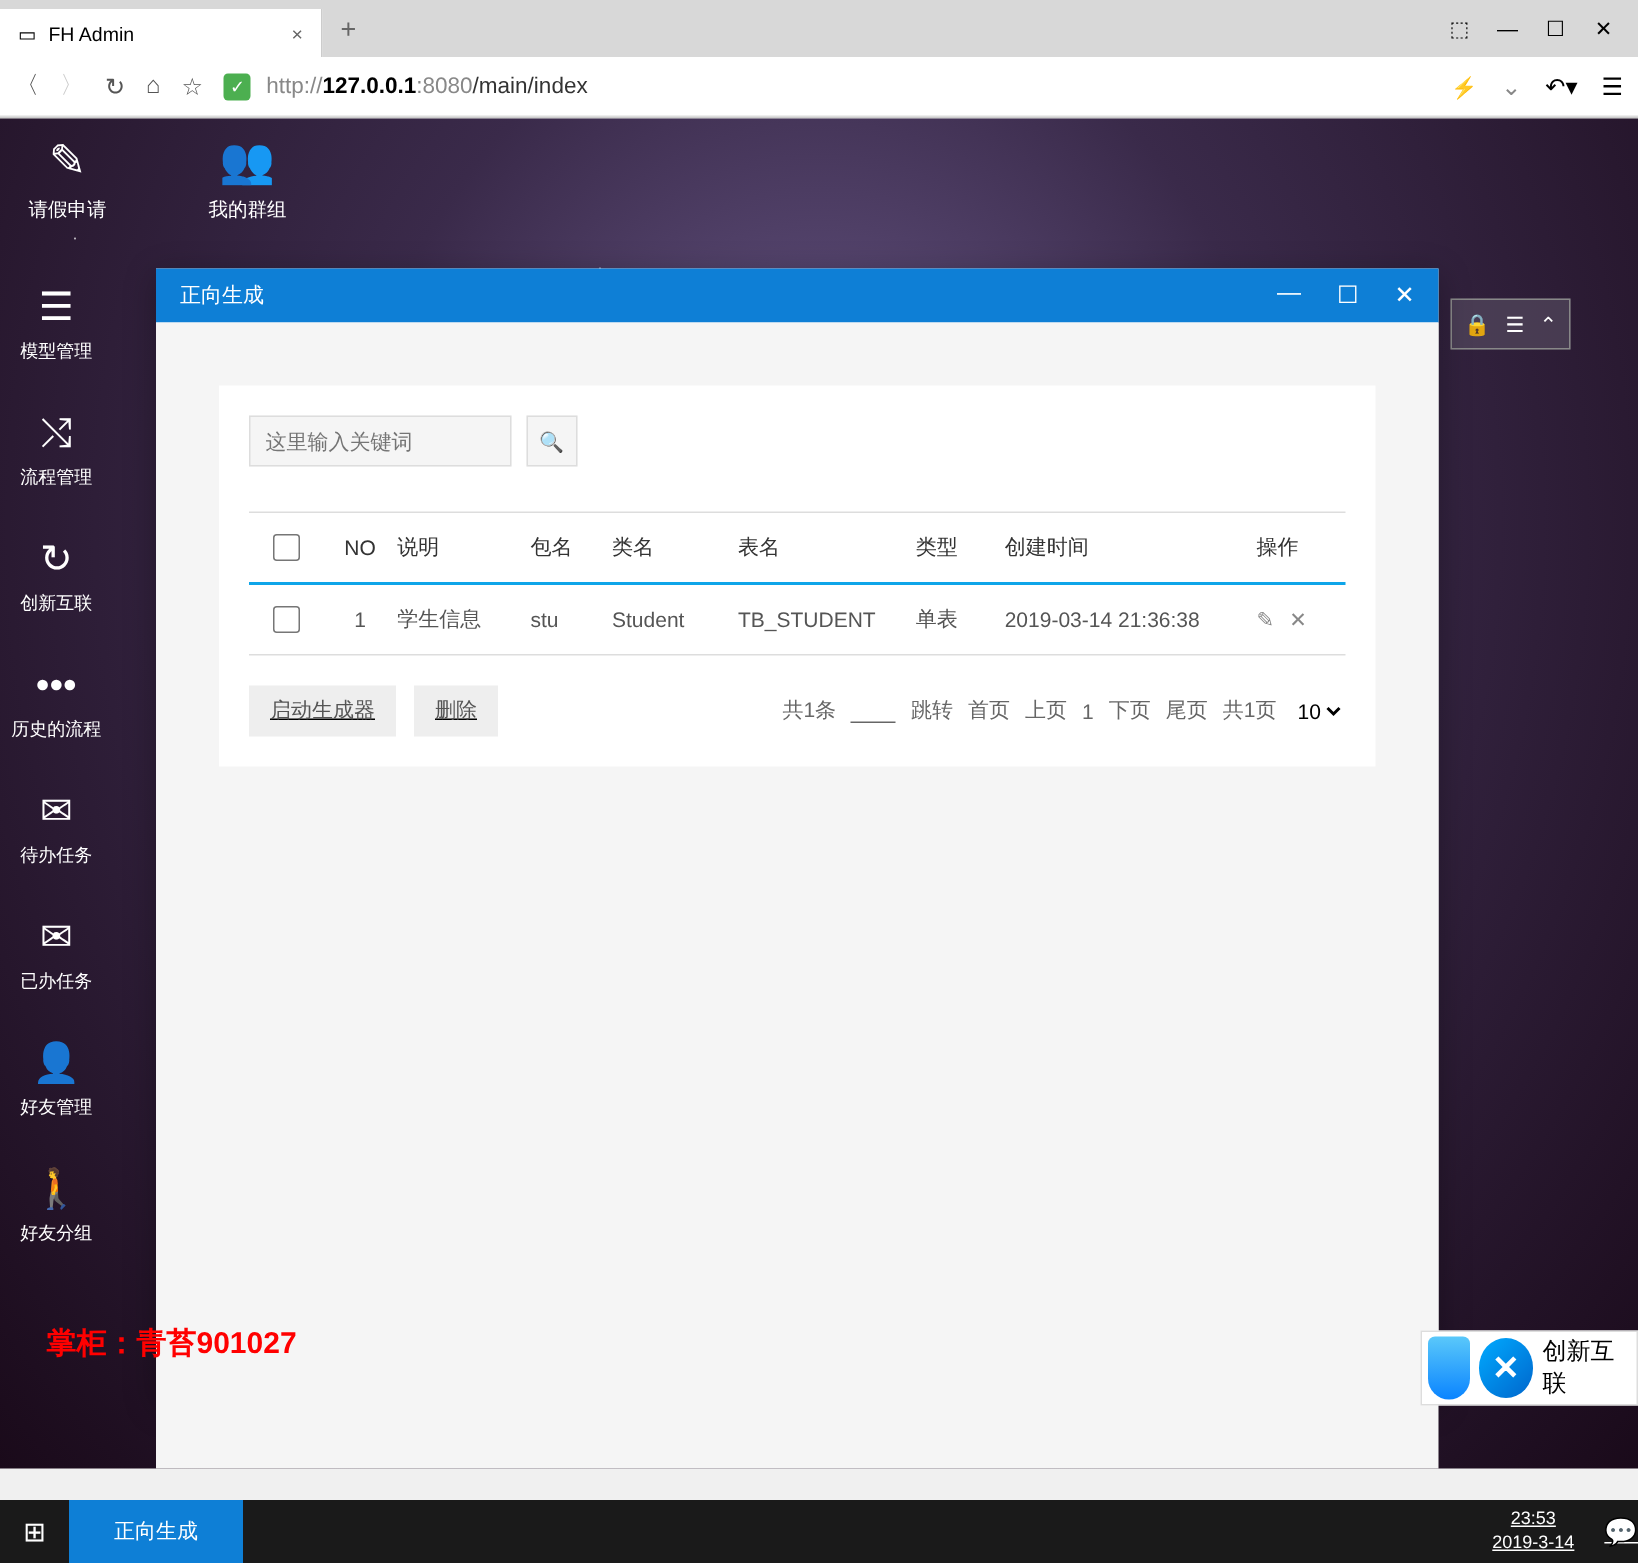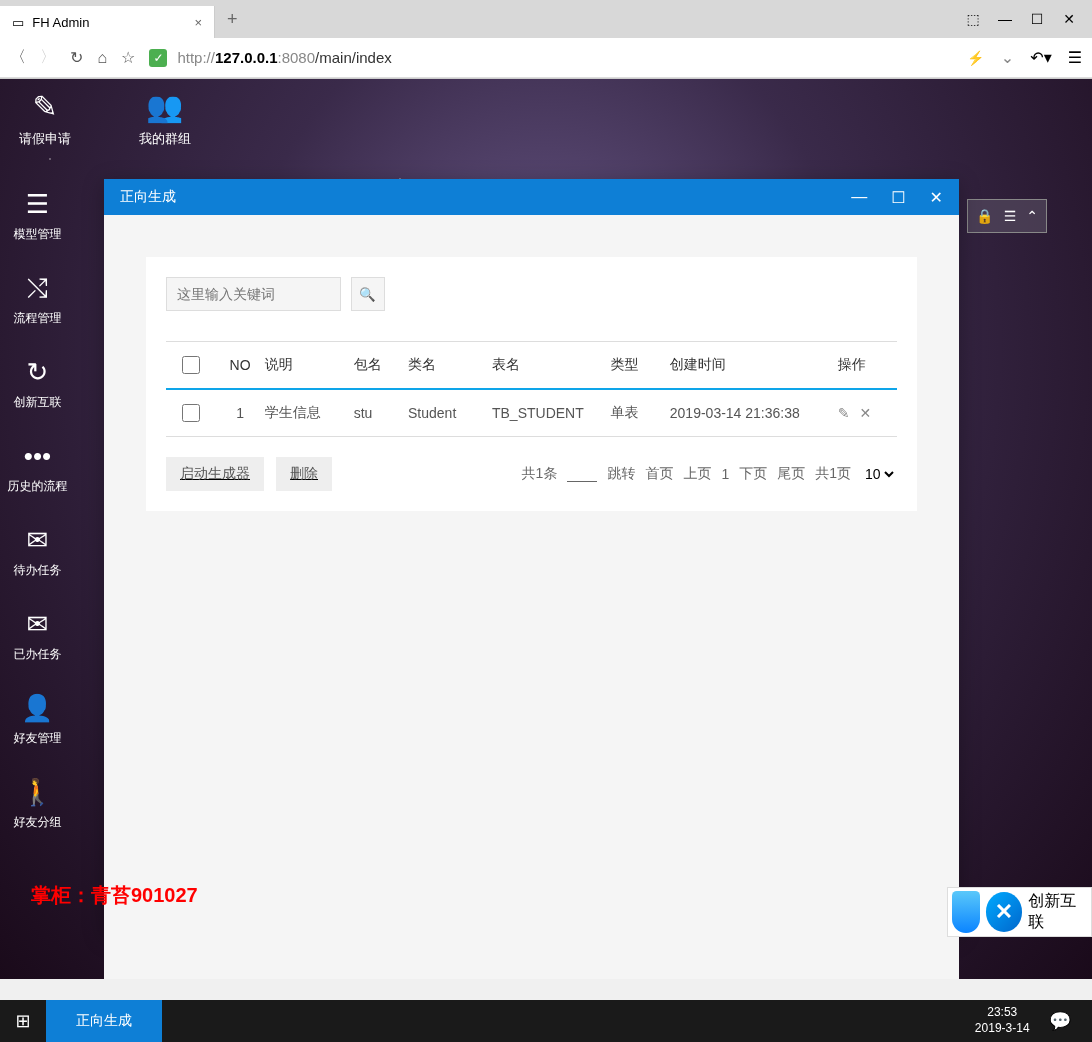--- a/index.html
+++ b/index.html
@@ -83,21 +83,21 @@
 .watermark { position: absolute; left: 5px; bottom: 70px; color: #ff0000; font-size: 20px; font-weight: bold; z-index: 20; margin-left: 26px; }
 
 
 .bottom-logo { position: absolute; right: 0; bottom: 42px; width: 145px; height: 50px; background: #fff; display: flex; align-items: center; gap: 6px; padding: 4px; z-index: 30; border: 1px solid #ddd; }
 .logo-circle { width: 40px; height: 40px; border-radius: 50%; background: linear-gradient(135deg, #00aaff, #0066cc); display: flex; align-items: center; justify-content: center; color: #fff; font-weight: bold; font-size: 22px; }
 
 
 .taskbar { position: absolute; bottom: 0; left: 0; right: 0; height: 42px; background: #1a1a1a; display: flex; align-items: center; color: #fff; z-index: 25; }
 .start-btn { width: 46px; height: 42px; display: flex; align-items: center; justify-content: center; cursor: pointer; font-size: 18px; }
 .task-item { background: #0e7fd6; height: 42px; display: flex; align-items: center; padding: 0 30px; font-size: 14px; cursor: pointer; }
-.task-right { margin-left: auto; display: flex; align-items: center; gap: 20px; padding-right: 20px; font-size: 12px; }
+.task-right { margin-left: auto; display: flex; align-items: center; gap: 20px; font-size: 12px; text-decoration: underline; }
 .task-clock { text-align: center; line-height: 1.3; }
 .task-tray { font-size: 18px; cursor: pointer; }
 </style>
 </head>
 <body>
 
 <div class="browser-top">
   <div class="tab-bar">
     <div class="tab">
       <span>▭</span>

